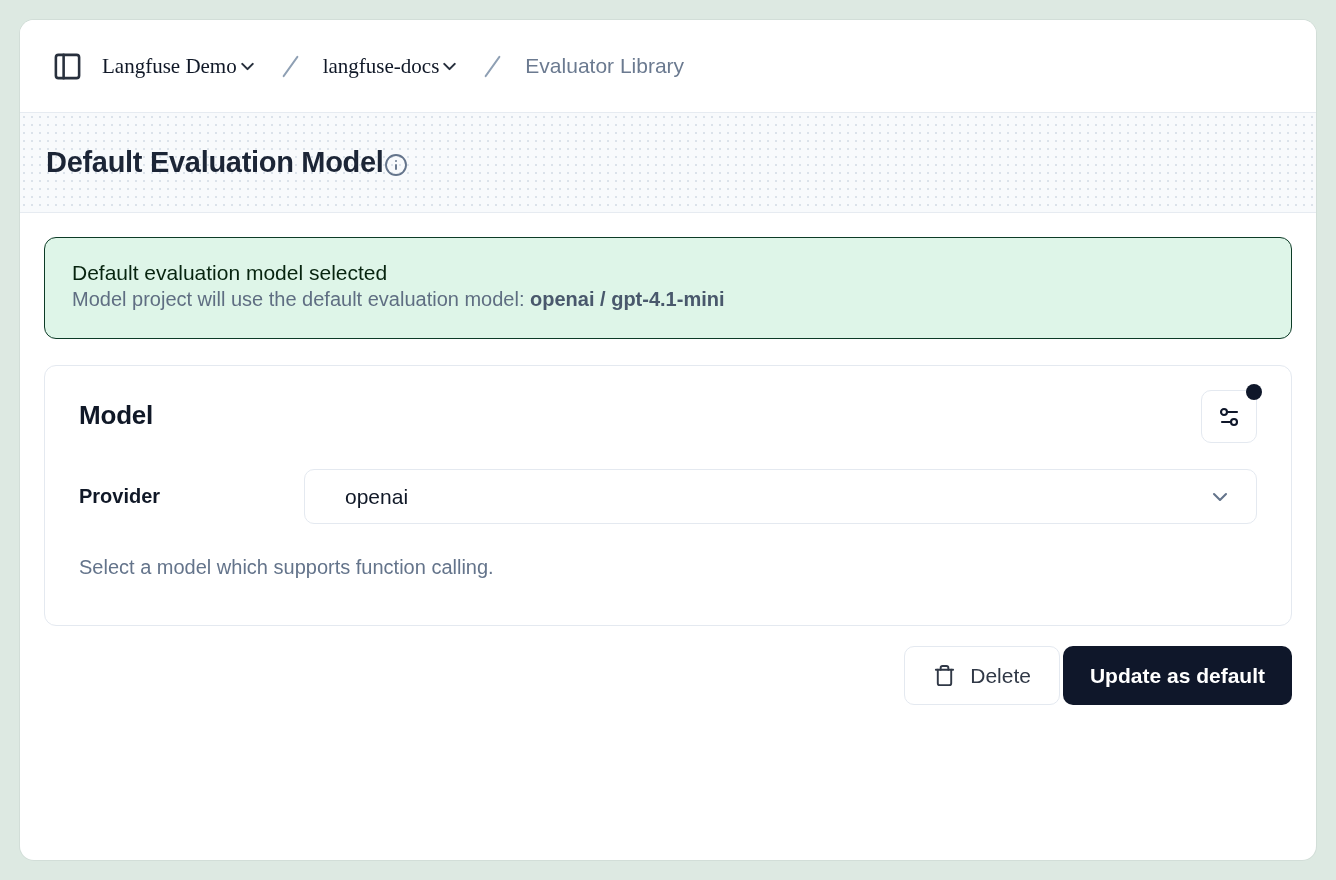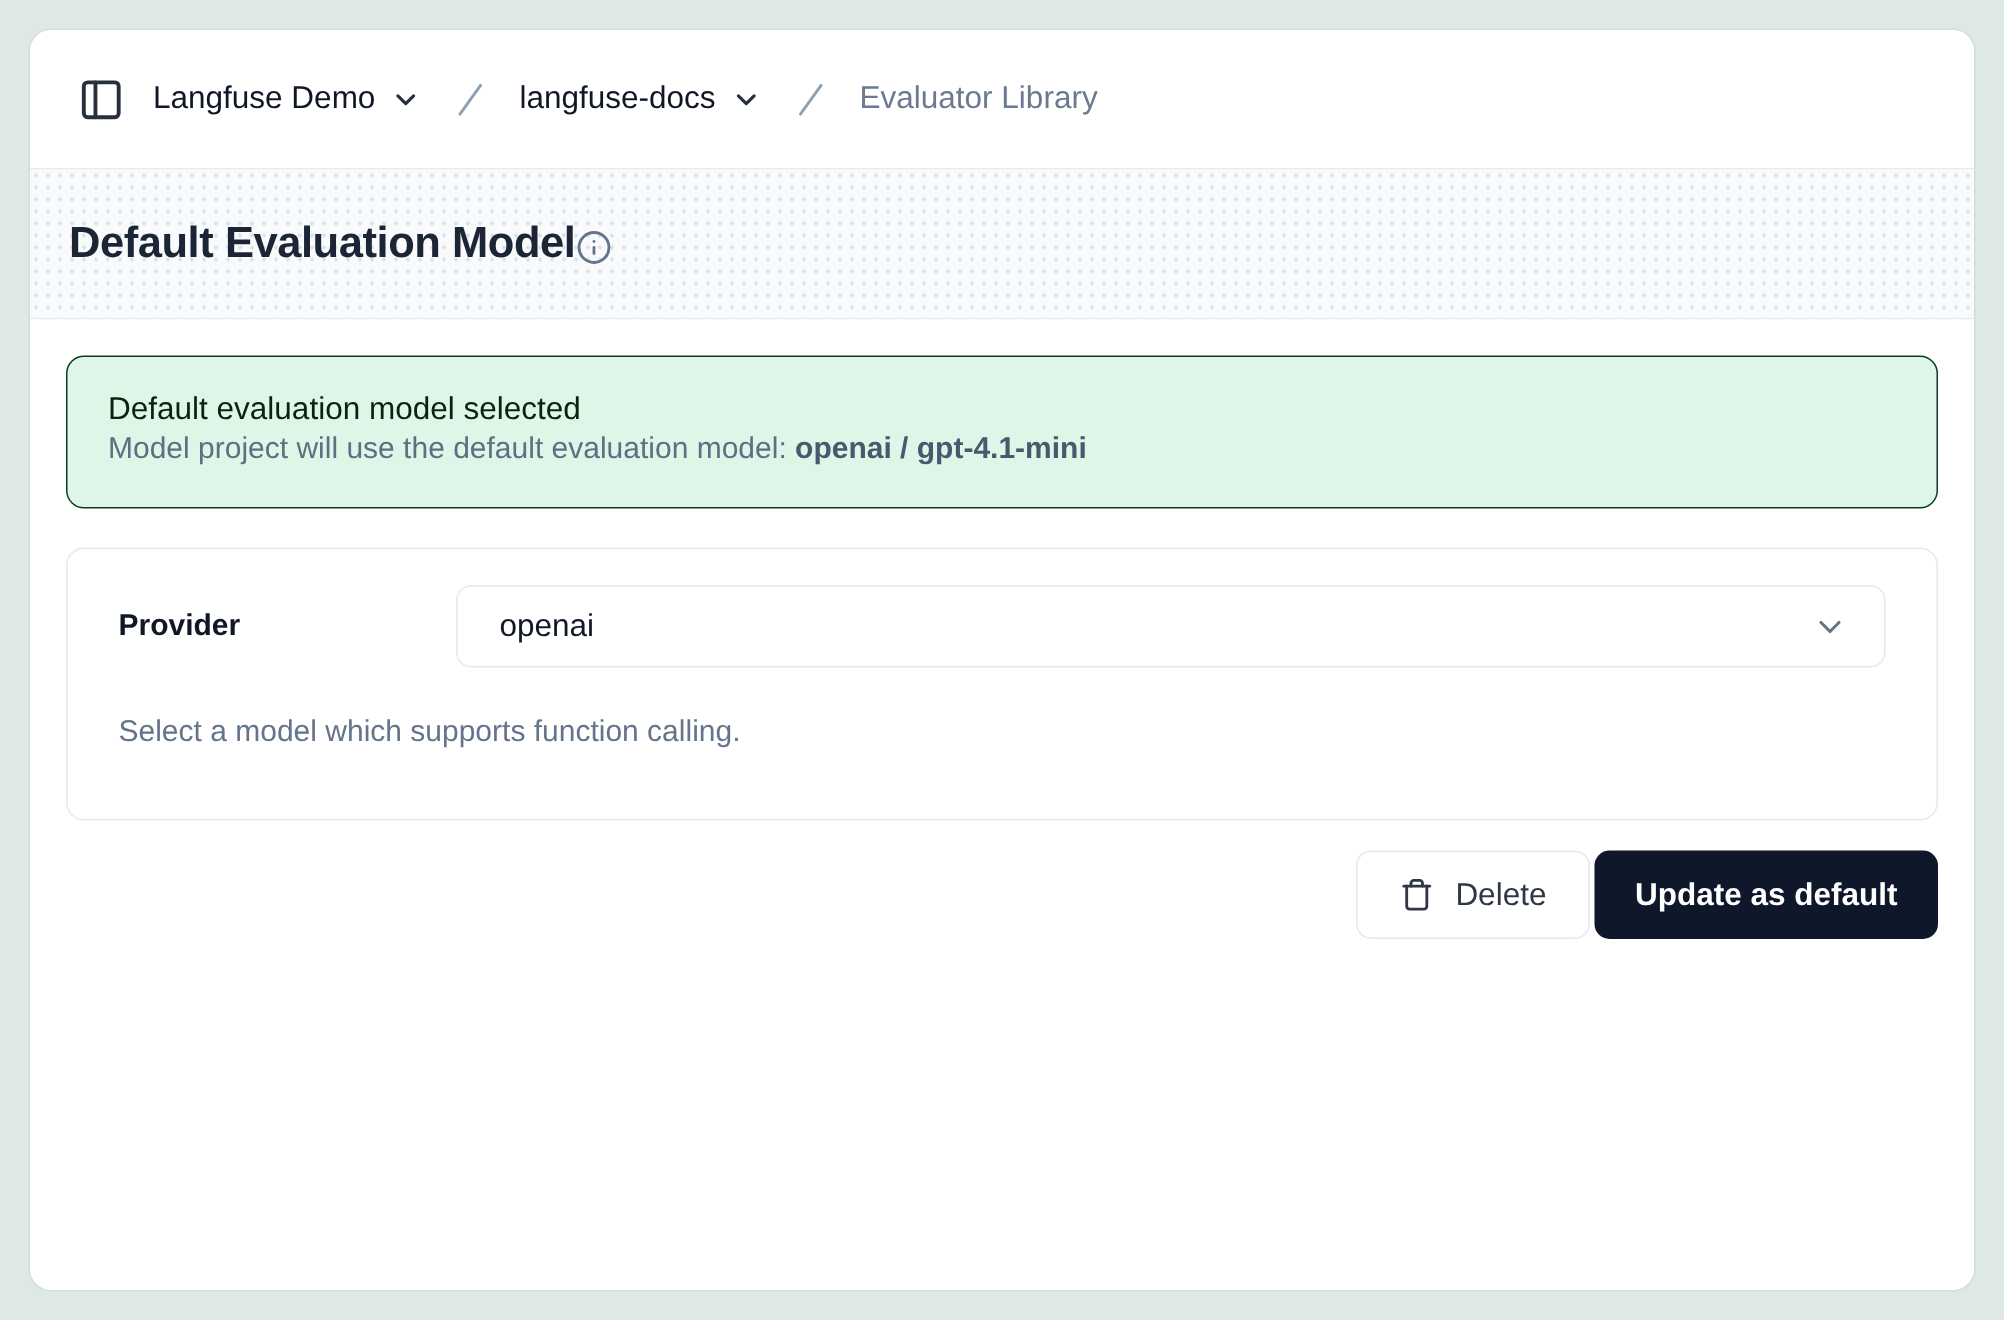--- a/index.html
+++ b/index.html
@@ -18,23 +18,23 @@
   
   .topbar {
     height:93px; display:flex; align-items:center;
     padding:0 26px; border-bottom:1px solid #e6ebf1; background:#fff;
   }
   .iconbtn-plain {
     width:42px; height:42px; display:flex; align-items:center; justify-content:center;
     background:none; border:none; cursor:pointer; border-radius:8px;
   }
   .crumb-trigger {
-    display:flex; align-items:center; gap:10px; margin-left:14px;
+    display:flex; align-items:center; margin-left:14px;
     background:none; border:none; cursor:pointer;
-    font-family:Liberation Sans, sans-serif; font-size:21px; font-weight:500; color:#101827;
+    font-family:Liberation Serif, serif; font-size:21px; font-weight:500; color:#101827;
   }
   .crumb-sep { margin:0 16px; display:flex; align-items:center; }
   .crumb-current { font-size:21px; font-weight:400; color:#6b7a90; }
   
   .pagehead {
     height:100px; display:flex; align-items:center; padding:0 26px;
     background-color:#f8fafc;
     background-image:radial-gradient(circle, #dbe2ea 1.3px, transparent 1.3px);
     background-size:8px 8px;
     border-bottom:1px solid #e6ebf1;
@@ -62,21 +62,21 @@
   }
   .settings-dot {
     position:absolute; top:-7px; right:-6px; width:16px; height:16px;
     border-radius:50%; background:#0f172a;
   }
   .form-row { display:flex; align-items:center; margin-bottom:33px; }
   .form-label { width:225px; flex-shrink:0; font-size:20px; font-weight:600; color:#101827; }
   .select {
     flex:1; height:55px; border:1px solid #e4e9f0; border-radius:10px; background:#fff;
     display:flex; align-items:center; justify-content:space-between;
-    padding:0 24px 0 28px; font-size:21px; color:#101827; cursor:pointer;
+    padding:0 24px 0 40px; font-size:21px; color:#101827; cursor:pointer;
   }
   .helper { font-size:20px; color:#64748b; margin-top:-1px; }
   .footer { display:flex; justify-content:flex-end; gap:3px; margin-top:20px; }
   .btn-outline {
     height:59px; padding:0 28px; border:1px solid #e4e9f0; border-radius:10px;
     background:#fff; display:flex; align-items:center; gap:14px; cursor:pointer;
     font-family:inherit; font-size:21px; font-weight:500; color:#303846;
   }
   .btn-primary {
     height:59px; padding:4px 27px; border:none; border-radius:10px;
@@ -147,20 +147,34 @@
   <div class="content">
 
     <div class="alert">
       <div class="alert-title">Default evaluation model selected</div>
       <div class="alert-body">
         <span>Model project will use the default evaluation model: </span><span class="strong">openai / gpt-4.1-mini</span>
       </div>
     </div>
 
     <div class="card">
+      <div class="card-head">
+        <div class="card-title">Model</div>
+        <button class="settings-btn">
+          <span>
+            <svg width="24" height="24" viewBox="0 0 24 24" fill="none" stroke="#0f172a" stroke-width="2.1" stroke-linecap="round" stroke-linejoin="round">
+              <path d="M20 7h-9"></path>
+                <path d="M14 17H5"></path>
+                <circle cx="17" cy="17" r="3"></circle>
+                <circle cx="7" cy="7" r="3"></circle>
+            </svg>
+          </span>
+          <span class="settings-dot"></span>
+        </button>
+      </div>
 
       <div class="form-row">
         <div class="form-label">Provider</div>
         <div class="select" role="combobox">
           <span>openai</span>
           <span>
             <svg width="24" height="24" viewBox="0 0 24 24" fill="none" stroke="#64748b" stroke-width="2.1" stroke-linecap="round" stroke-linejoin="round">
                 <path d="m6 9 6 6 6-6"></path>
               </svg>
           </span>

